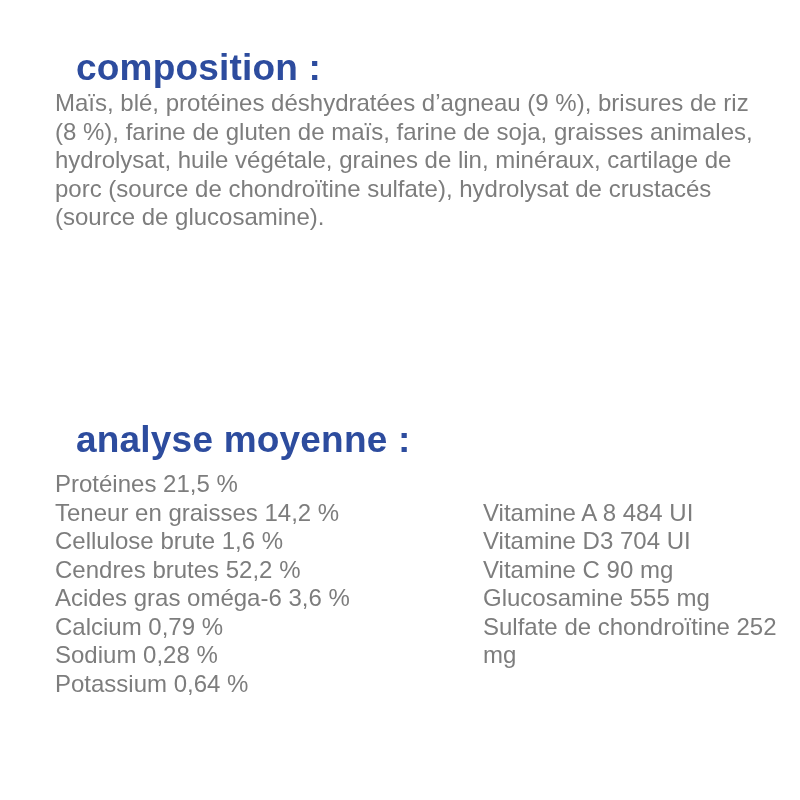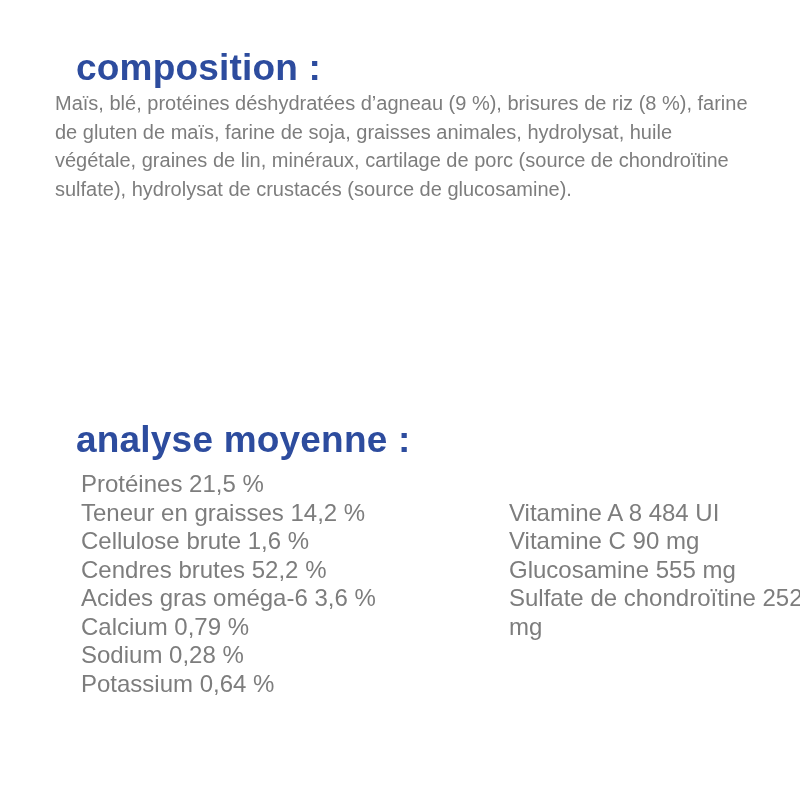--- a/index.html
+++ b/index.html
@@ -27,32 +27,32 @@
     text-align: center;
   }
   .composition-heading { top: 38px; }
   .analysis-heading   { top: 410px; }
   .composition-text {
     position: absolute;
     left: 55px;
     top: 89px;
     width: 700px;
     margin: 0;
-    font-size: 20px;
+    font-size: 24px;
     line-height: 28.5px;
     color: #7d7d7d;
   }
   .analysis-columns {
     position: absolute;
     left: 55px;
     top: 470px;
     display: flex;
     align-items: flex-start;
   }
-  .analysis-col-left  { width: 428px; margin-left: 26px; }
+  .analysis-col-left  { width: 428px; }
   .analysis-col-right { width: 295px; padding-top: 28.5px; }
   .analysis-line {
     font-size: 24px;
     line-height: 28.5px;
     color: #7d7d7d;
     white-space: normal;
   }
   .per-kg-label { font-weight: 700; }
 </style>
 </head>
@@ -75,20 +75,21 @@
         <div class="analysis-line">Cendres brutes 52,2 %</div>
         <div class="analysis-line">Acides gras oméga-6 3,6 %</div>
         <div class="analysis-line">Calcium 0,79 %</div>
         <div class="analysis-line">Sodium 0,28 %</div>
         <div class="analysis-line">Potassium 0,64 %</div>
       </div>
 
     <div class="analysis-col-right">
       <div>
           <div class="analysis-line">Vitamine A 8 484 UI</div>
+          <div class="analysis-line">Vitamine D3 704 UI</div>
           <div class="analysis-line">Vitamine C 90 mg</div>
           <div class="analysis-line">Glucosamine 555 mg</div>
           <div class="analysis-line">Sulfate de chondroïtine 252 mg</div>
         </div>
     </div>
 
   </div>
 
 </div>
 

